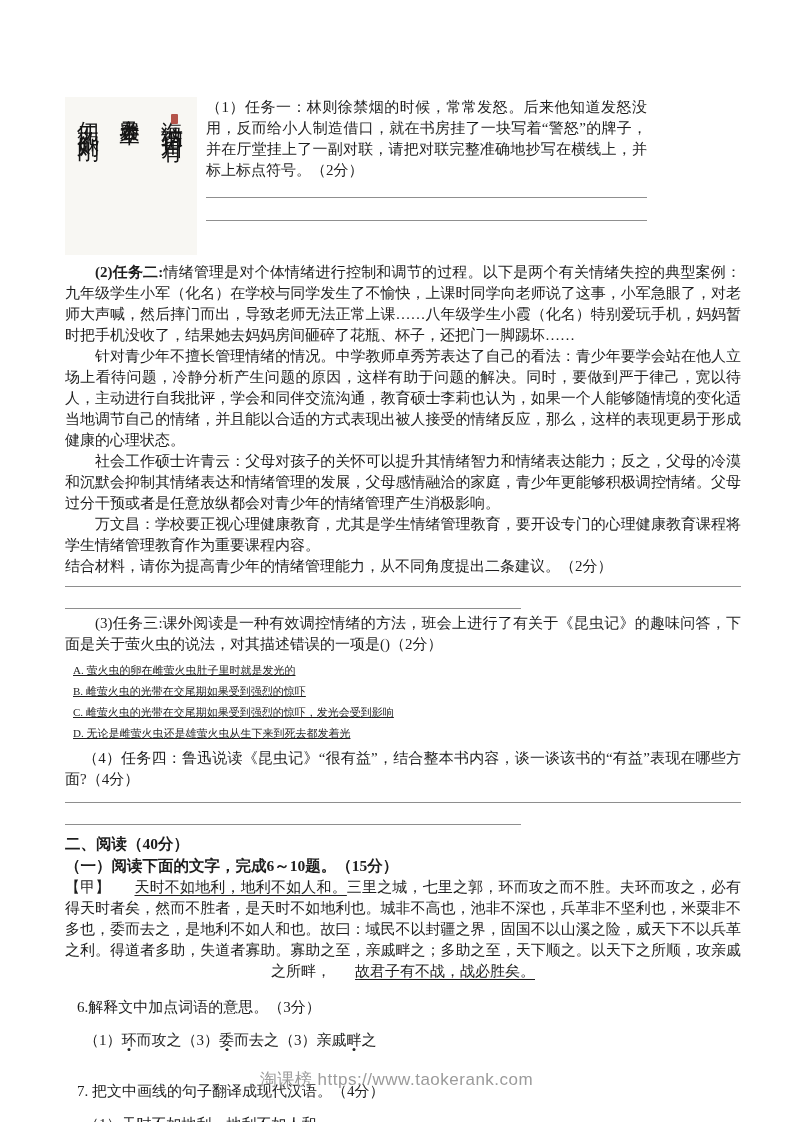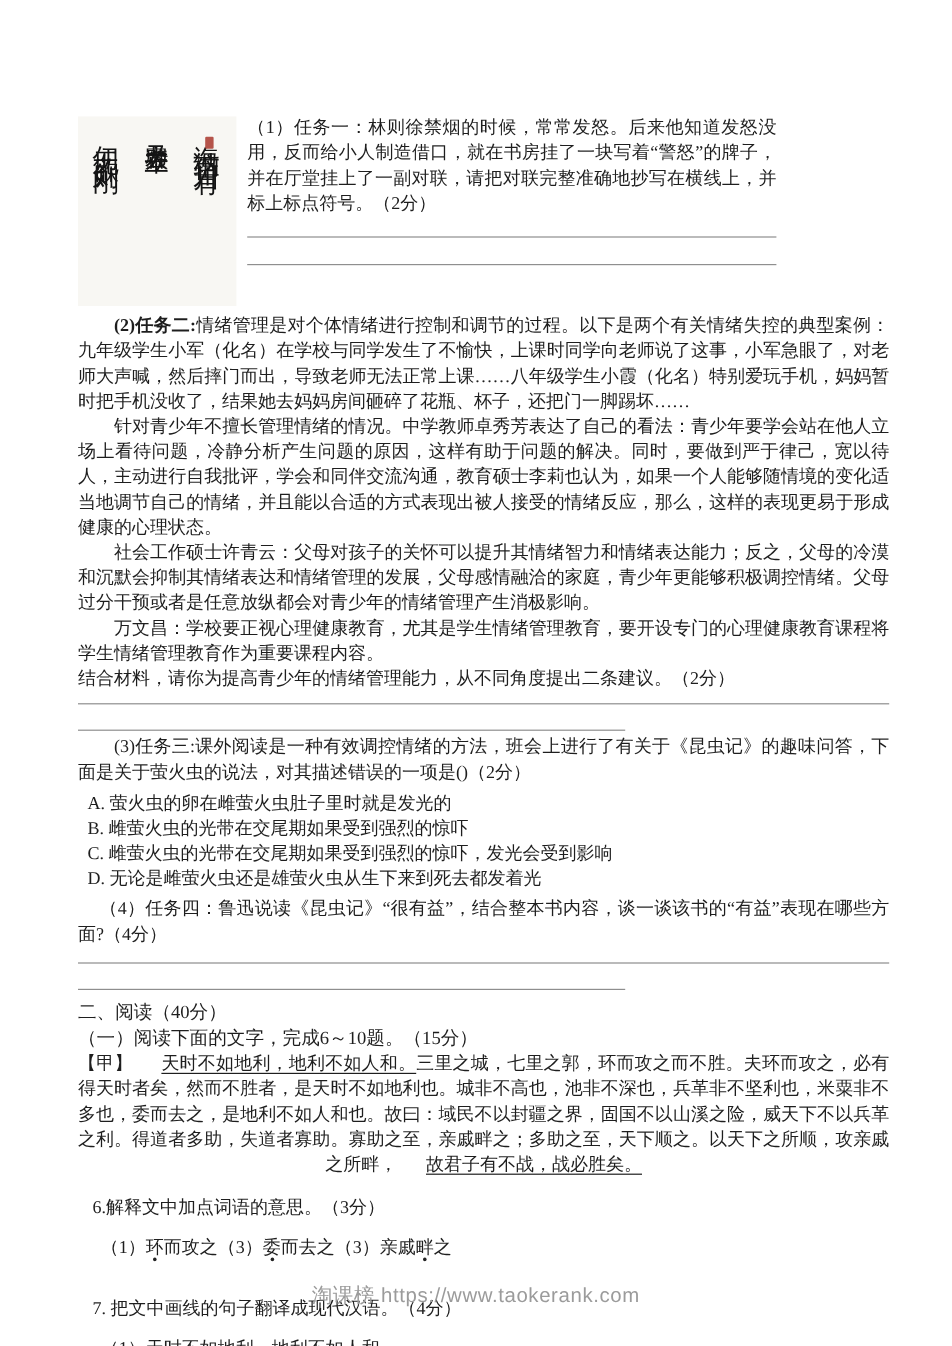--- a/index.html
+++ b/index.html
@@ -31,25 +31,25 @@
   .t1-line { border-bottom:1.5px solid #8f8f8f; height:0; }
   .t1-line.first { margin-top:16px; }
   .t1-line.second { margin-top:22px; }
 
   
   .rule { height:0; border-bottom:1.5px solid #8e8e8e; }
   .rule-full { width:676px; }
   .rule-short { width:456px; }
 
   
-  .opt { font-size:15px; line-height:21px; margin:0; padding-left:8px; }
+  .opt { font-size:11px; line-height:21px; margin:0; padding-left:8px;text-decoration:underline; }
   .opts { margin-top:5px; }
 
   
-  .h2 { font-size:15.5px; line-height:22px; font-weight:normal; margin:0; }
+  .h2 { font-size:15.5px; line-height:22px; font-weight:bold; margin:0; }
   .passage { font-size:15px; line-height:21px; text-align:justify; text-align-last:center; margin:0; }
   .u { text-decoration:underline; text-underline-offset:3px; text-decoration-thickness:1px;margin-left:24px; }
   .q-line { font-size:15px; line-height:21px; margin:12px; }
   .q-items { padding-left:7px; }
 
   
   .d { position:relative; }
   .d::after {
     content:""; position:absolute; left:50%; bottom:-3px; transform:translateX(-50%);
     width:3px; height:3px; background:#222; border-radius:50%;

